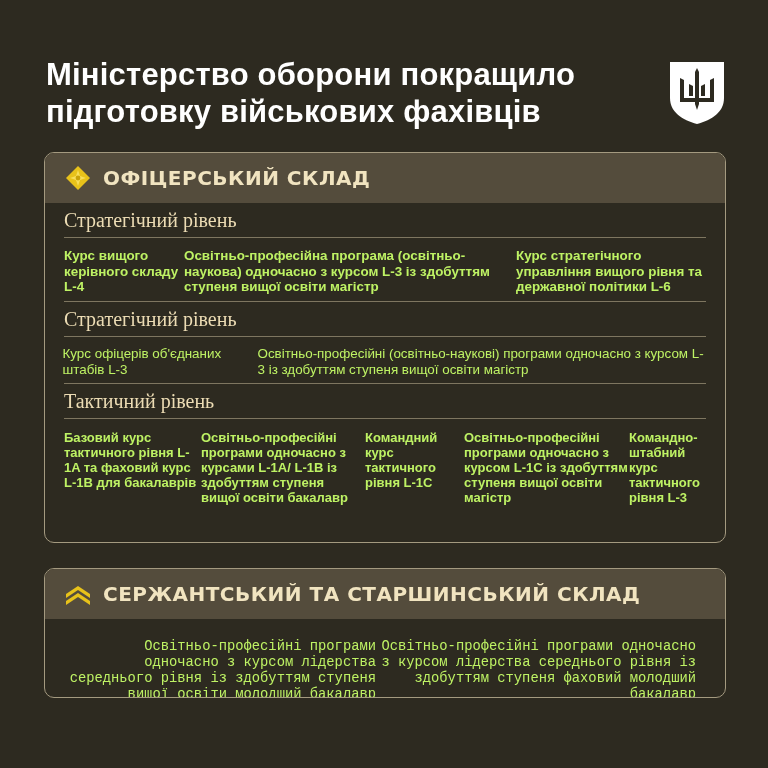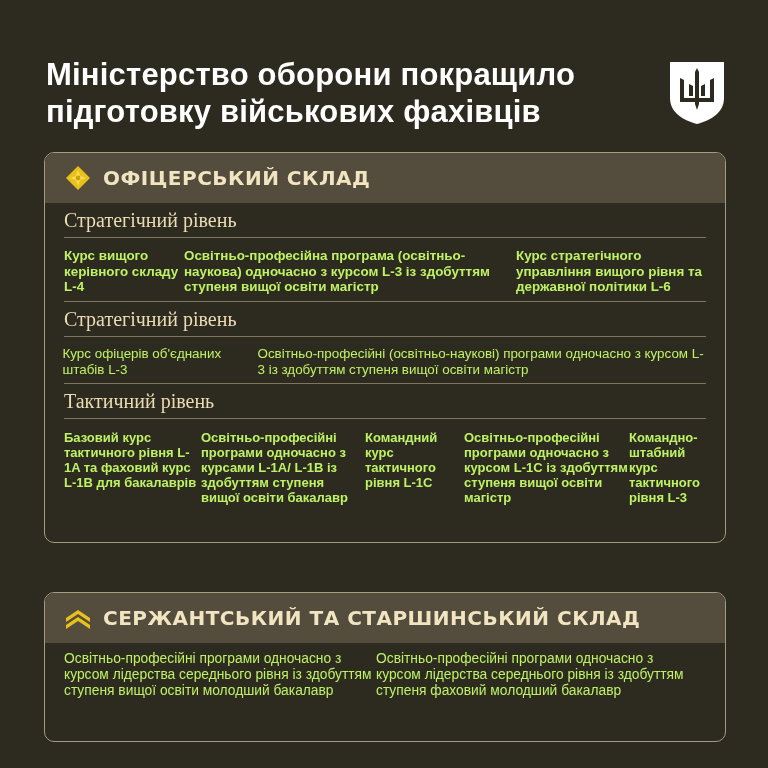--- a/index.html
+++ b/index.html
@@ -22,37 +22,37 @@
       background: #544c3c; display: flex; align-items: center;
       padding-left: 20px; height: 50px;
     }
     .card-head .ico { width: 26px; height: 26px; margin-right: 12px; }
     .card-head .htxt {
       font-family: "DejaVu Sans", sans-serif; font-weight: bold; font-size: 20px;
       color: #f1e4c0; letter-spacing: 0.5px;
     }
 
     .card1 { top: 152px; height: 391px; }
-    .card2 { top: 568px; height: 150px; margin-top: 24px; }
+    .card2 { top: 568px; height: 130px; }
 
     .level {
       font-family: Liberation Serif, serif; font-size: 20px; color: #ecdcb4;
       padding-left: 19px; height: 34px; line-height: 34px;
     }
     .rule { height: 1px; background: #7e7660; margin: 0 19px 0 19px; }
     .row { display: flex; padding: 10px 19px 0 19px; font-size: 12.6px; line-height: 15px; color: #bef264; }
     .row .cell { flex: none; }
 
     .r1 { height: 63px; }
     .r2 { height: 46px; padding-top: 9px; }
     .r3 { padding-top: 11px; font-weight: bold; font-family: "Liberation Sans", sans-serif; font-size: 13px; justify-content: space-between; }
     .r2, .r2 .cell { font-family: "Liberation Sans", sans-serif; font-size: 13.4px; line-height: 16px; justify-content: center; }
     .r1 .cell { font-family: "Liberation Sans", sans-serif; font-size: 13.4px; line-height: 15.5px; font-weight: bold; }
 
-    .card2 .row { padding-top: 8px; font-family: Liberation Sans, sans-serif; font-size: 13.8px; line-height: 16px; }
+    .card2 .row { padding-top: 20px; font-family: Liberation Mono, monospace; font-size: 13.8px; line-height: 16px; text-align: right; }
   </style>
 </head>
 <body>
 
 <div class="title">
   <div>Міністерство оборони покращило</div>
   <div>підготовку військових фахівців</div>
 </div>
 
 <svg class="emblem" viewBox="0 0 58 66">

